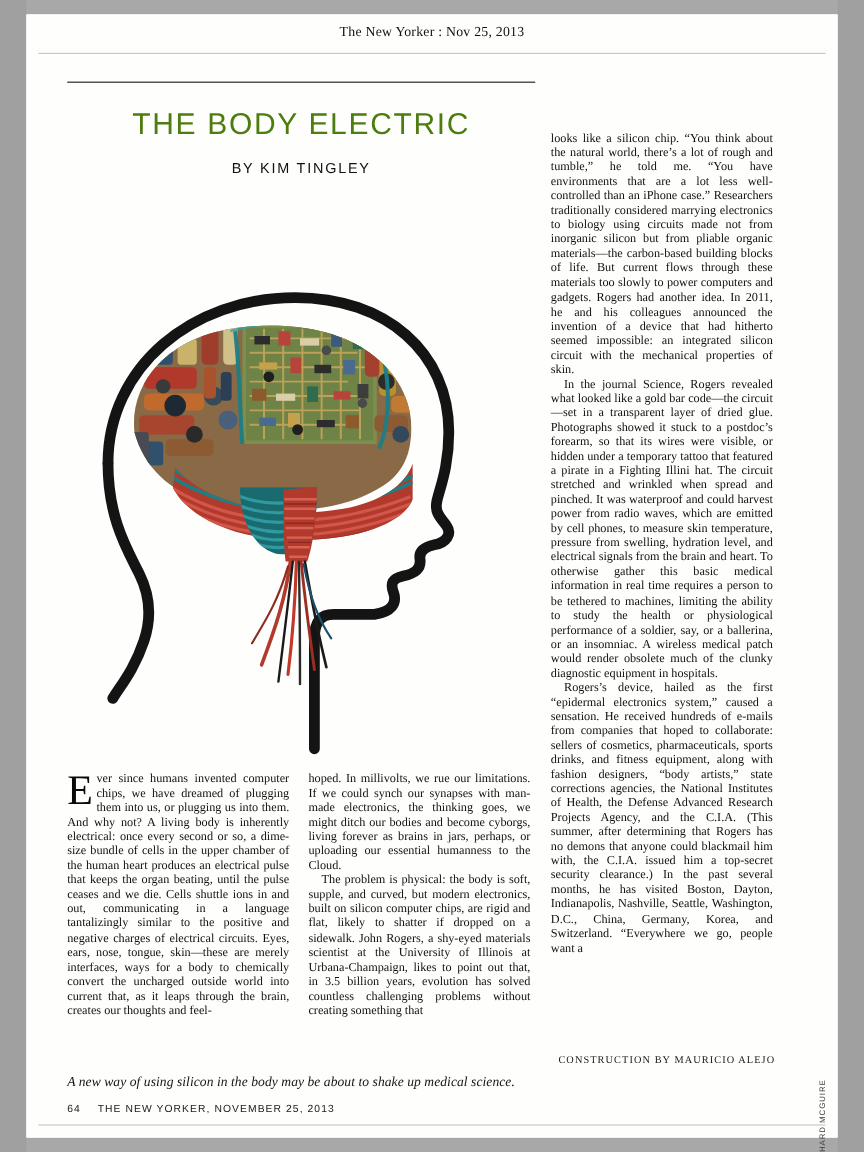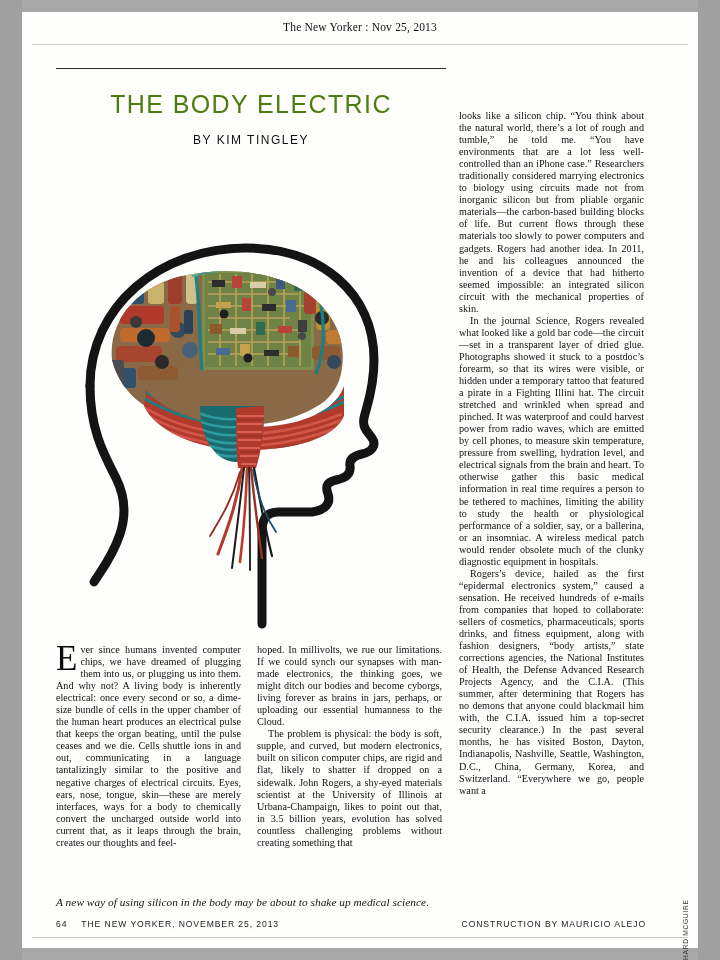--- a/index.html
+++ b/index.html
@@ -187,22 +187,22 @@
     font-family: "Liberation Sans", sans-serif;
     font-size: 8.6px;
     letter-spacing: 0.9px;
     color: #1a1a1a;
     white-space: nowrap;
   }
   .folio .num { margin-right: 14px; }
   .construction {
     position: absolute;
     right: 52px;
-    top: 907px;
-    font-family: Liberation Sans, sans-serif;
+    top: 866px;
+    font-family: Liberation Serif, serif;
     font-size: 8.6px;
     letter-spacing: 0.9px;
     color: #1a1a1a;
     white-space: nowrap;
   }
 
   
   .credit-vertical {
     position: absolute;
     right: 16px;

